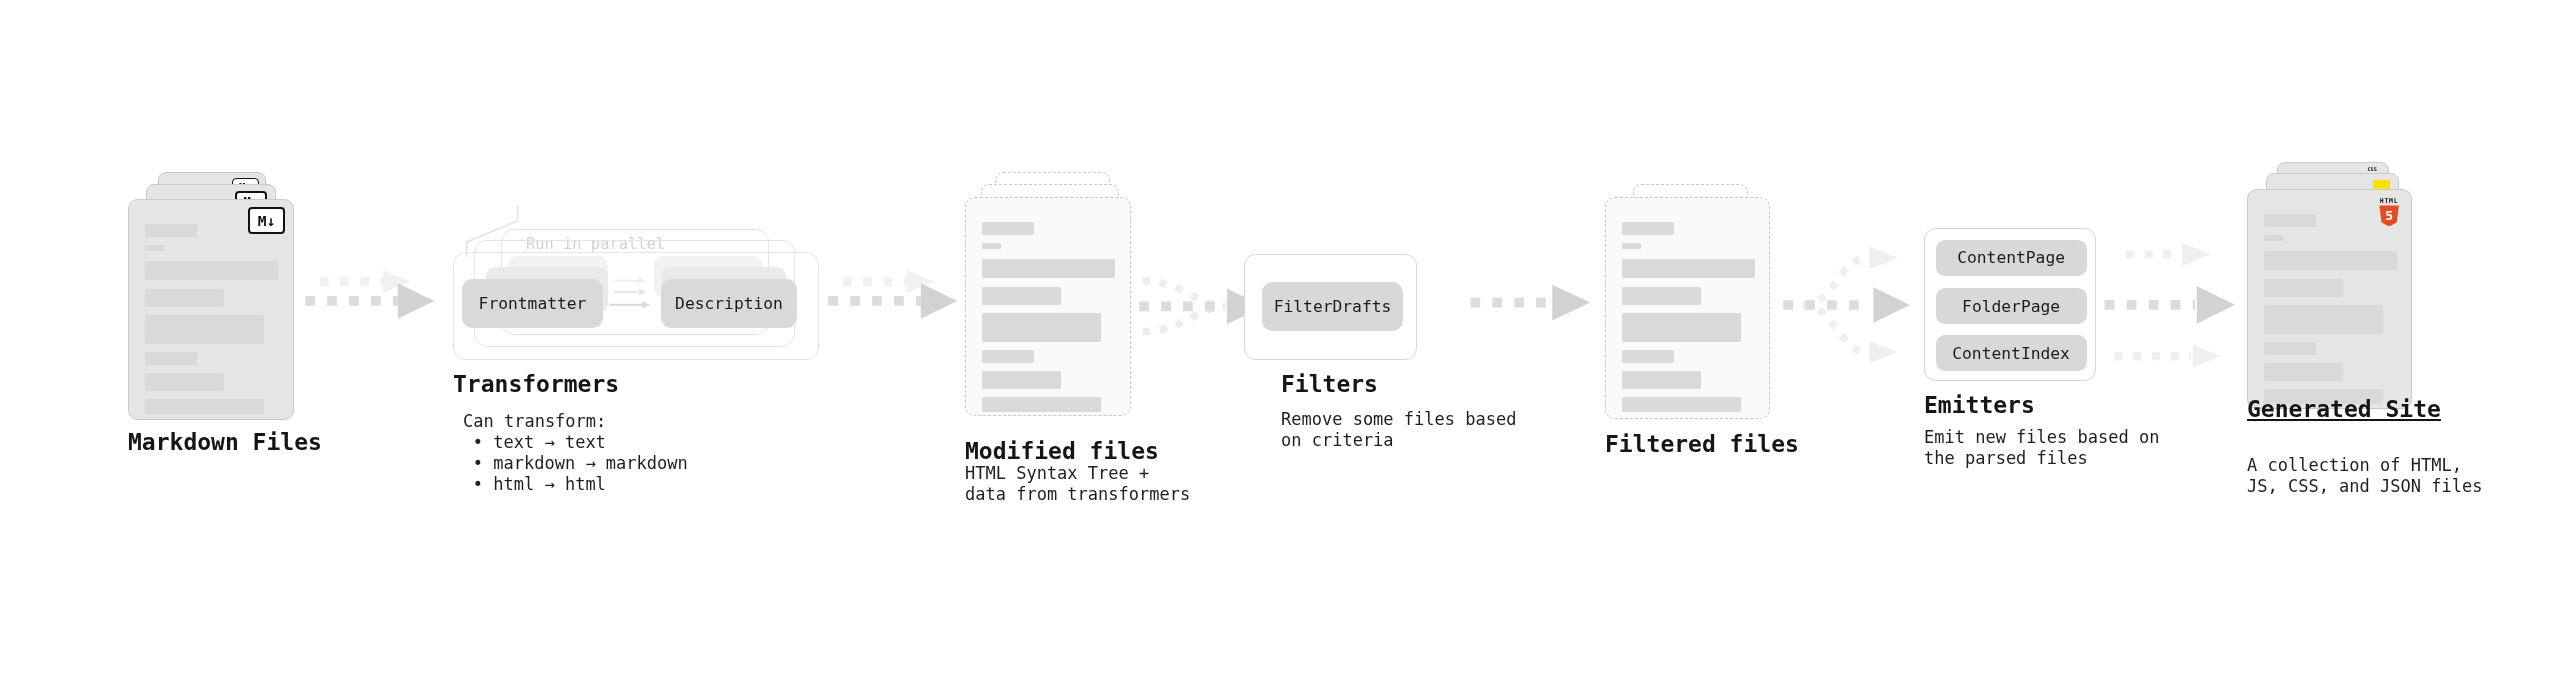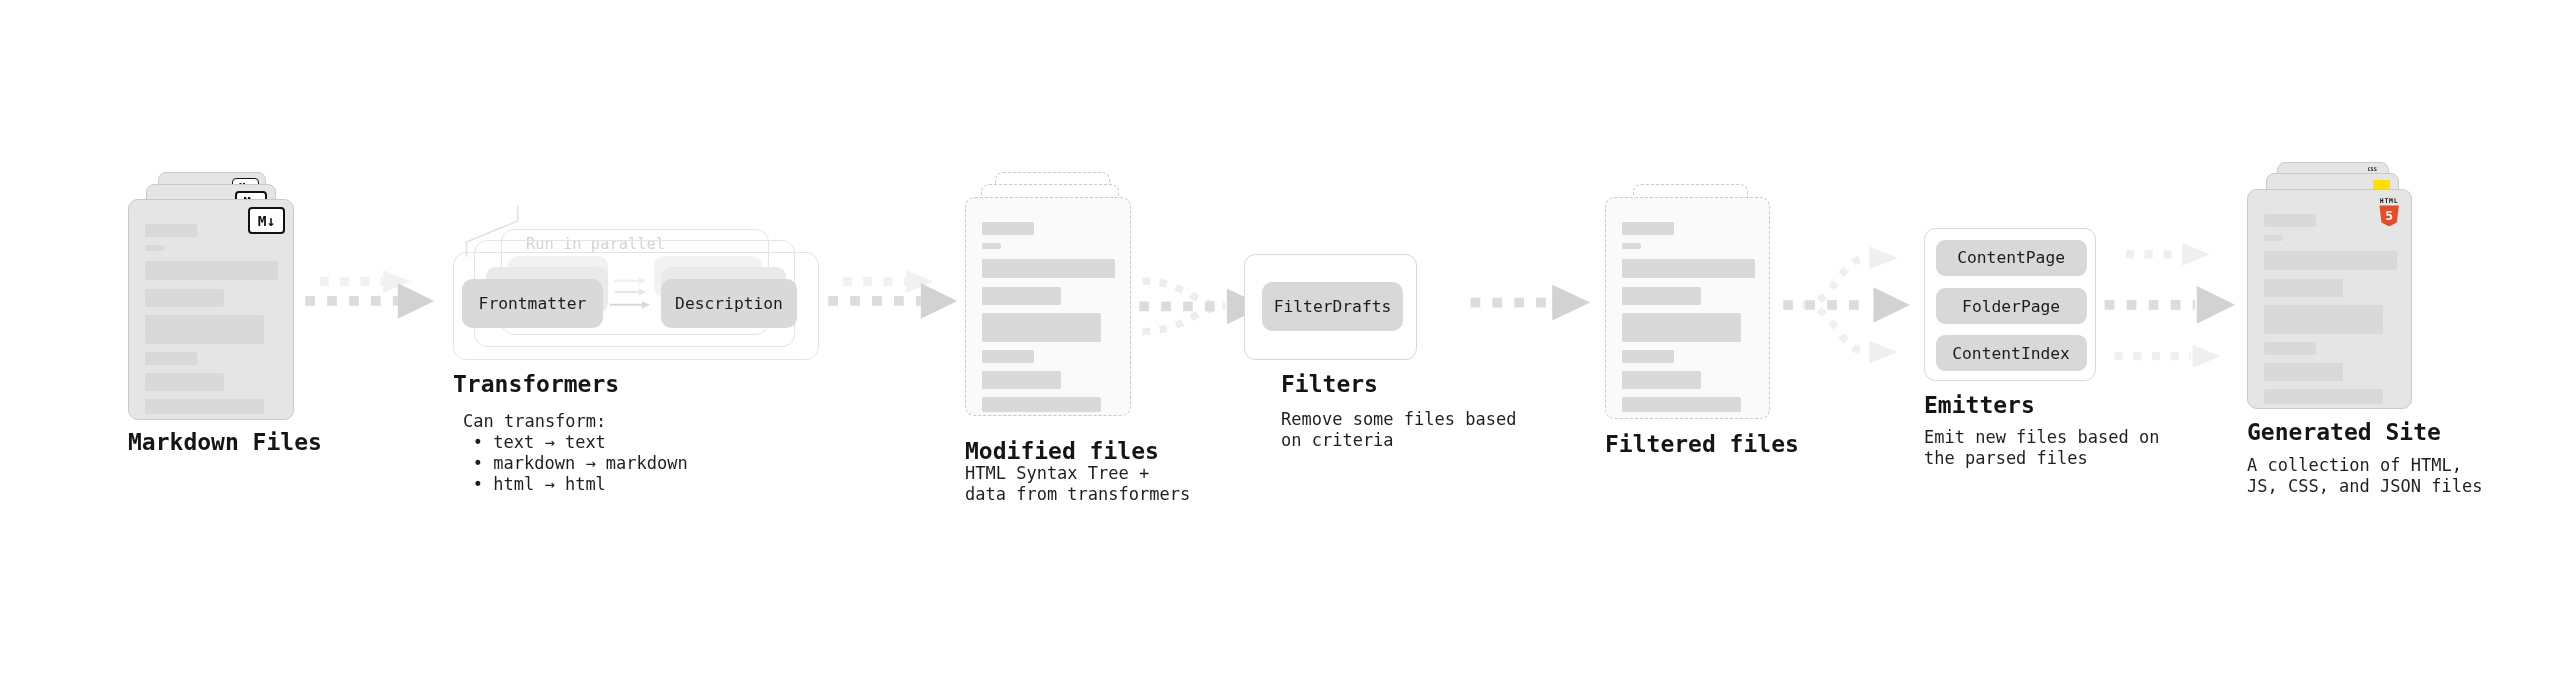--- a/index.html
+++ b/index.html
@@ -246,18 +246,18 @@
         <div class="bar" style="width: 52px; height: 13px; margin-top: 0px;"></div>
         <div class="bar" style="width: 18.7px; height: 6.5px; margin-top: 7.3px;"></div>
         <div class="bar" style="width: 133px; height: 19.5px; margin-top: 9.8px;"></div>
         <div class="bar" style="width: 79px; height: 18px; margin-top: 8.1px;"></div>
         <div class="bar" style="width: 119px; height: 29px; margin-top: 8.1px;"></div>
         <div class="bar" style="width: 52px; height: 13px; margin-top: 8.1px;"></div>
         <div class="bar" style="width: 79px; height: 18px; margin-top: 8.1px;"></div>
         <div class="bar" style="width: 119px; height: 14.6px; margin-top: 8.1px;"></div>
       </div>
   </div>
-  <div class="h-label" style="left:2247px;top:419px;">Generated Site</div>
+  <div class="h-label" style="left:2247px;top:396px;text-decoration:underline;">Generated Site</div>
   <div class="sub-text" style="left:2247px;top:455px;">A collection of HTML,
 JS, CSS, and JSON files</div>
 
 </div>
 
 
 </body></html>

